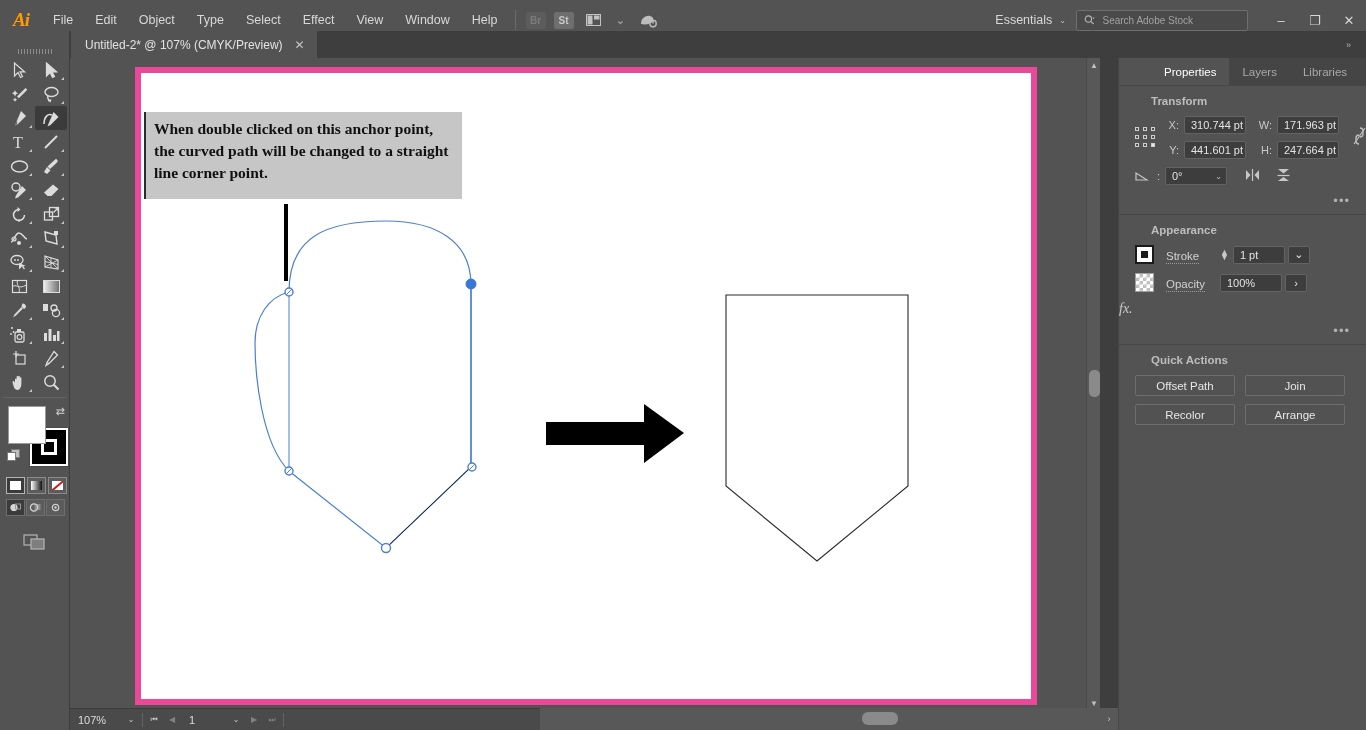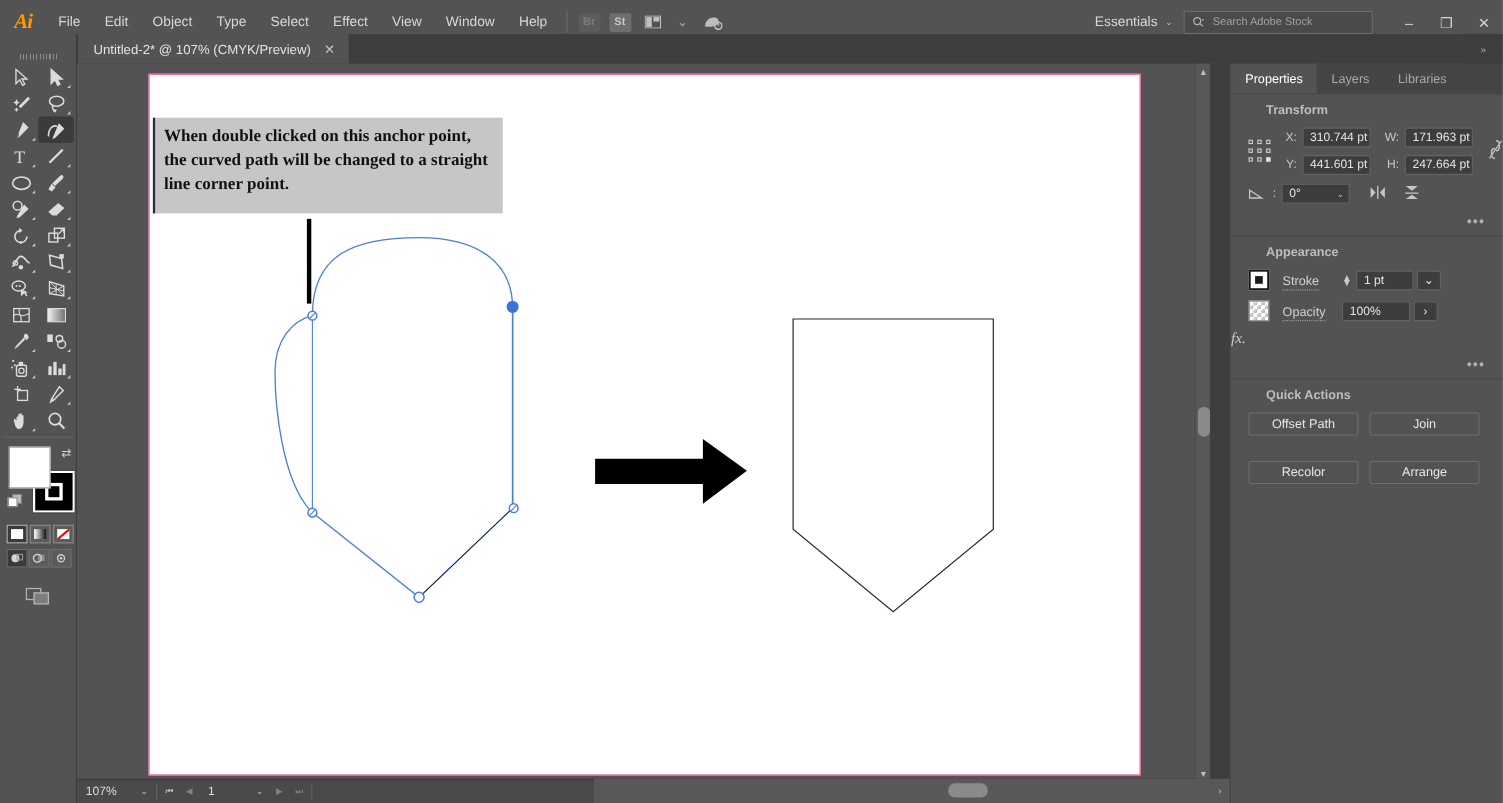--- a/index.html
+++ b/index.html
@@ -151,21 +151,21 @@
   .docarea {
     position:absolute; left:70px; top:58px; width:1048px; height:672px;
     background:#535353;
   }
   .canvas-wrap {
     position:absolute; left:0; top:0; width:1030px; height:653px;
     overflow:hidden;
   }
   .artboard {
     position:absolute; left:65px; top:9px; width:902px; height:638px;
-    background:#ffffff; border:1px solid #ec4899;
+    background:#ffffff; border:6px solid #ec4899;
   }
   .annot {
     position:absolute; left:3px; top:39px; width:318px; height:87px;
     background:#c6c6c6; border-left:2px solid #2b2b2b;
     padding:6px 8px 0 8px;
     font-family:"Liberation Serif", serif; font-weight:bold;
     font-size:15.5px; line-height:1.42; color:#111;
   }
   .cursor-bar {
     position:absolute; left:143px; top:131px; width:4px; height:77px; background:#000;
@@ -223,21 +223,21 @@
   .hscroll .harr {
     position:absolute; right:2px; top:0; width:14px; height:22px;
     color:#c8c8c8; font-size:9px; display:flex;align-items:center;justify-content:center;
   }
 
   
   .rightpanel {
     position:absolute; right:0; top:58px; width:248px; height:672px;
     background:#535353; border-left:1px solid #454545;
   }
-  .ptabs { display:flex; height:27px; background:#454545; }
+  .ptabs { display:flex; height:27px; background:#454545;margin-left:32px; }
   .ptab {
     padding:0 13px; height:27px; display:flex; align-items:center;
     color:#a9a9a9; font-size:11.5px; cursor:default;
   }
   .ptab.active { background:#535353; color:#ffffff; }
   .ptitle { color:#c3c3c3; font-size:11.5px; padding:10px 0 10px 16px; }
   .psep { height:1px; background:#474747; }
   .sect { padding:9px 0 6px 0; }
   .sect h4 { color:#bdbdbd; font-size:11.5px; font-weight:bold; padding-left:32px; margin-bottom:9px;}
 
@@ -279,21 +279,21 @@
       linear-gradient(45deg,#bdbdbd 25%,#fff 25%,#fff 75%,#bdbdbd 75%);
     background-size:7px 7px; background-position:0 0,3.5px 3.5px;
   }
   .ap-lbl { color:#d0d0d0; font-size:11.5px; width:54px; }
   .ap-lbl.dotted { border-bottom:1px dotted #9b9b9b; padding-bottom:1px; width:auto; margin-right:auto;}
   .ap-lbl-wrap { width:54px; }
   .stepper { color:#c9c9c9; font-size:9px; line-height:5px; margin-right:4px; text-align:center;}
   .fx { color:#cacaca; font-family:"Liberation Serif", serif; font-style:italic; font-size:14px; }
 
   
-  .qa-grid { display:flex; flex-wrap:wrap; gap:23px 10px; padding:0 16px; }
+  .qa-grid { display:flex; flex-wrap:wrap; gap:8px 10px; padding:0 16px; }
   .qa-btn {
     width:100px; height:21px; border:1px solid #6d6d6d; border-radius:2px;
     background:#525252; color:#e6e6e6; font-size:11.5px;
     display:flex; align-items:center; justify-content:center; cursor:default;
   }
 </style>
 </head>
 <body>
 
 <div class="app">

